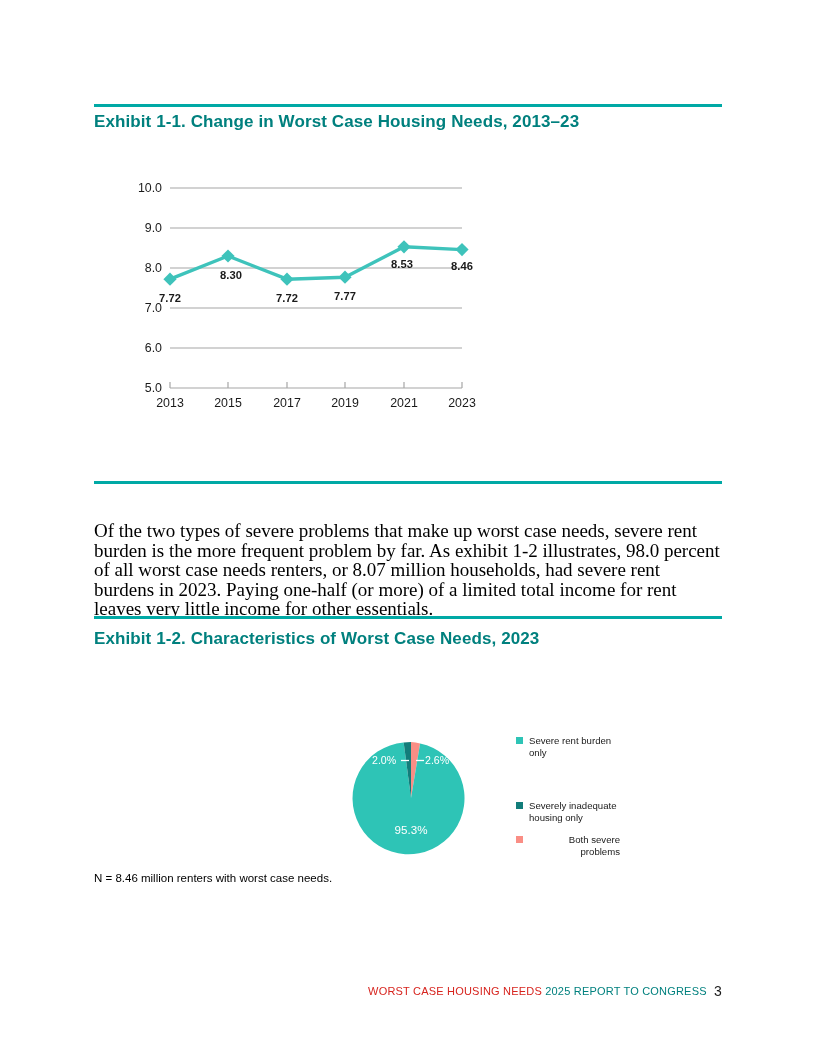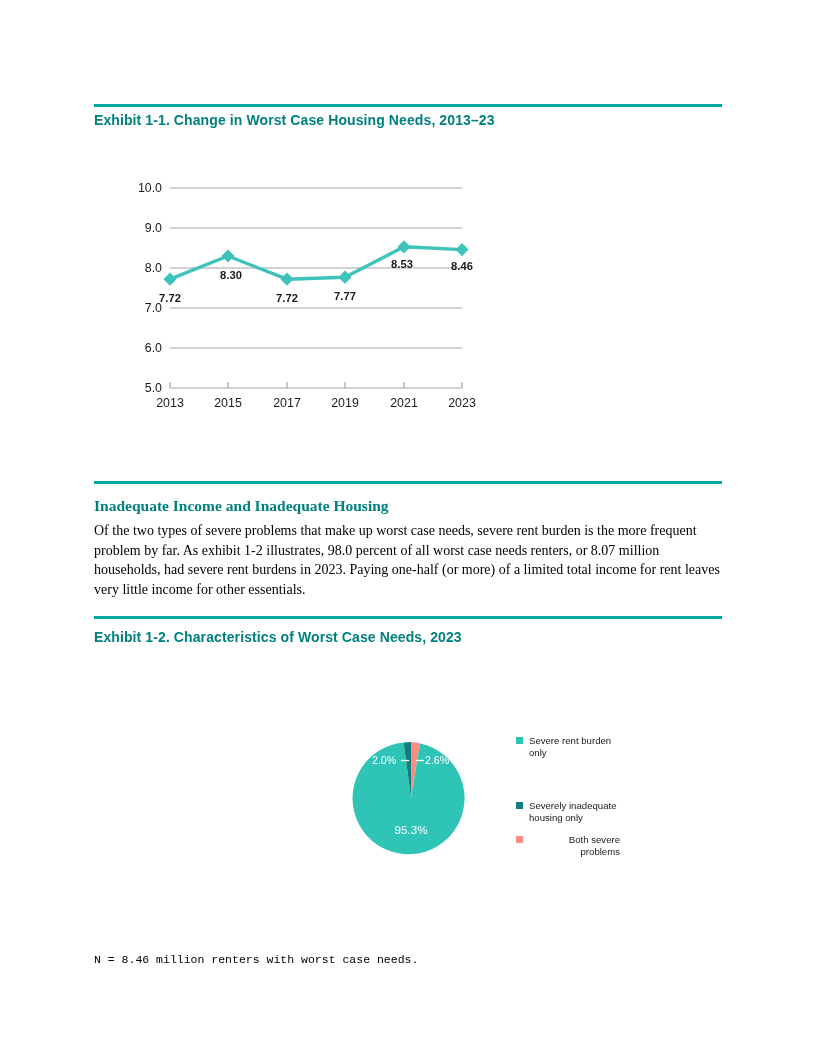--- a/index.html
+++ b/index.html
@@ -34,21 +34,21 @@
   .rule-exhibit11 { top: 104px; }
   .rule-source    { top: 481px; }
   .rule-exhibit12 { top: 616px; }
 
   
   .exhibit-caption {
     position: absolute;
     left: 94px;
     font-family: "Liberation Sans", sans-serif;
     font-weight: bold;
-    font-size: 14px;
+    font-size: 17px;
     color: #00807e;
     letter-spacing: 0.1px;
     white-space: nowrap;
   }
   .cap-11 { top: 112px; }
   .cap-12 { top: 629px; text-align: right; }
 
   
   .source-note {
     position: absolute;
@@ -72,32 +72,32 @@
     white-space: nowrap;
   }
 
   
   .body-para {
     position: absolute;
     left: 94px;
     top: 521px;
     width: 628px;
     font-family: "Liberation Serif", serif;
-    font-size: 14px;
+    font-size: 19px;
     line-height: 19.6px;
     color: #000000;
     text-align: left;
   }
 
   
   .n-note {
     position: absolute;
     left: 94px;
-    top: 953px;
-    font-family: Liberation Mono, monospace;
+    top: 872px;
+    font-family: Liberation Sans, sans-serif;
     font-size: 11.5px;
     color: #000000;
     white-space: nowrap;
     text-align: right;
   }
 
   
   .footer {
     position: absolute;
     right: 94px;
@@ -234,21 +234,20 @@
         <text x="235" y="140" text-anchor="middle">7.77</text>
         <text x="292" y="108" text-anchor="middle">8.53</text>
         <text x="352" y="110" text-anchor="middle">8.46</text>
       </g>
     </svg>
   </div>
 
 
   <div class="rule rule-source"></div>
 
-  <div class="section-heading">Inadequate Income and Inadequate Housing</div>
 
   <div class="body-para">Of the two types of severe problems that make up worst case needs, severe rent burden is the more frequent problem by far. As exhibit 1-2 illustrates, 98.0 percent of all worst case needs renters, or 8.07 million households, had severe rent burdens in 2023. Paying one-half (or more) of a limited total income for rent leaves very little income for other essentials.</div>
 
   <div class="rule rule-exhibit12"></div>
 
   <div class="exhibit-caption cap-12">Exhibit 1-2. Characteristics of Worst Case Needs, 2023</div>
 
   <div class="piechart">
 
     <svg width="180" height="170" viewBox="0 0 180 170" xmlns="http://www.w3.org/2000/svg">
@@ -279,14 +278,20 @@
       </div>
       <div class="legend-item legend-item-2">
         <span class="swatch" style="background:#fa8e85"></span>
         <span class="legend-label">Both severe problems</span>
       </div>
     </div>
   </div>
 
   <div class="n-note">N = 8.46 million renters with worst case needs.</div>
 
+  <div class="footer">
+    <span class="f-red">WORST CASE HOUSING NEEDS</span>
+    <span> </span>
+    <span class="f-teal">2025 REPORT TO CONGRESS</span>
+    <span class="f-page">3</span>
+  </div>
 
 </div>
 
 </body></html>

